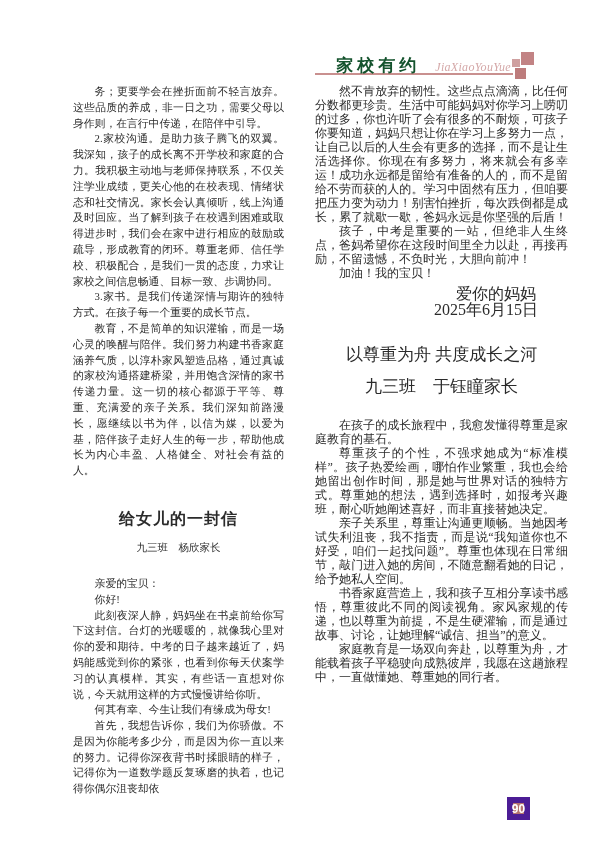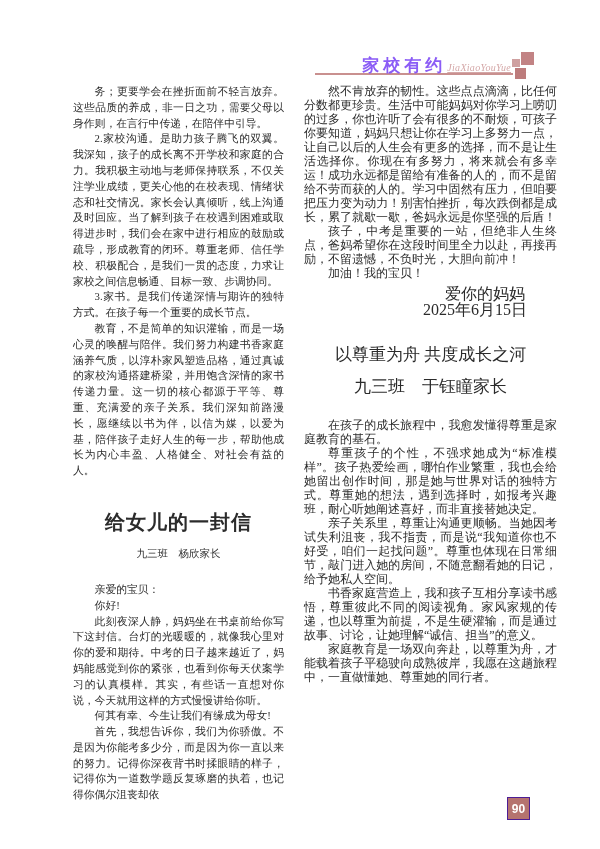--- a/index.html
+++ b/index.html
@@ -25,57 +25,56 @@
   .hdr-text {
     position: absolute;
     top: 54px; left: 315px; width: 196px;
     text-align: right;
     white-space: nowrap;
   }
   .brand {
     font-size: 17px;
     font-weight: bold;
     letter-spacing: 4px;
-    color: #8b5cf6;
+    color: #14532d;
   }
   .brand-en {
-    font-size: 10px;
+    font-size: 12px;
     font-style: italic;
     color: #d4a7a7;
-    margin-left: 1px;
+    margin-left: 15px;
     letter-spacing: 0.3px;
-    text-decoration: underline;
   }
   .hdr-icon { position: absolute; top: 52px; left: 512px; width: 26px; height: 30px; }
   .hdr-icon i { position: absolute; display: block; }
   .sq1 { left: 0;    top: 7px;  width: 8px;  height: 8px;  background: #cfa0a0; }
   .sq2 { left: 9px;  top: 0;    width: 13px; height: 13px; background: #c28384; }
   .sq3 { left: 3px;  top: 16px; width: 11px; height: 11px; background: #bd7c7c; }
 
   
   .content {
     position: absolute;
     top: 84px; left: 73px;
     display: flex;
-    gap: 20px;
+    gap: 31px;
   }
   .col-left  { width: 211px; }
   .col-right { width: 253px; }
 
   p.body, p.body2 {
     text-align: justify;
     text-indent: 2em;
     word-break: break-all;
   }
   p.body  { font-size: 10.8px; line-height: 15.8px; }
   p.body2 { font-size: 12px;   line-height: 14px; }
   .no-indent { text-indent: 0; }
 
   .title1 {
-    font-size: 20px;
+    font-size: 16px;
     font-weight: bold;
     letter-spacing: 1px;
     text-align: center;
     margin: 30px 0 11px 0;
     white-space: nowrap;
   }
   .title2 {
     font-size: 17px;
     font-weight: normal;
     text-align: center;
@@ -96,21 +95,21 @@
   }
   .signoff  { margin-top: 6px; padding-right: 32px; }
   .signdate { padding-right: 30px; }
 
   
   .page-badge {
     position: absolute;
     left: 507px; top: 797px;
     width: 23px; height: 23px;
     background: #b5736f;
-    border: 1px solid #4c1d95;
+    border: 6px solid #4c1d95;
     color: #ffffff;
     font-family: "Liberation Sans", "DejaVu Sans", sans-serif;
     font-size: 12px;
     font-weight: bold;
     display: flex;
     align-items: center;
     justify-content: center;
   }
 </style>
 </head>

